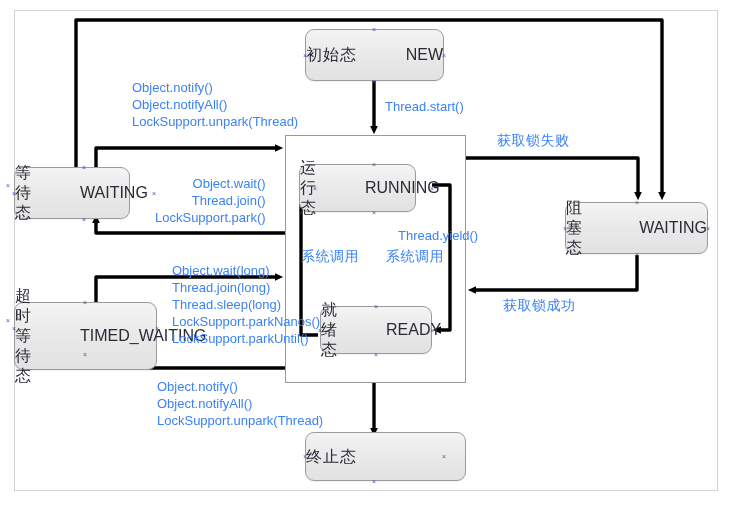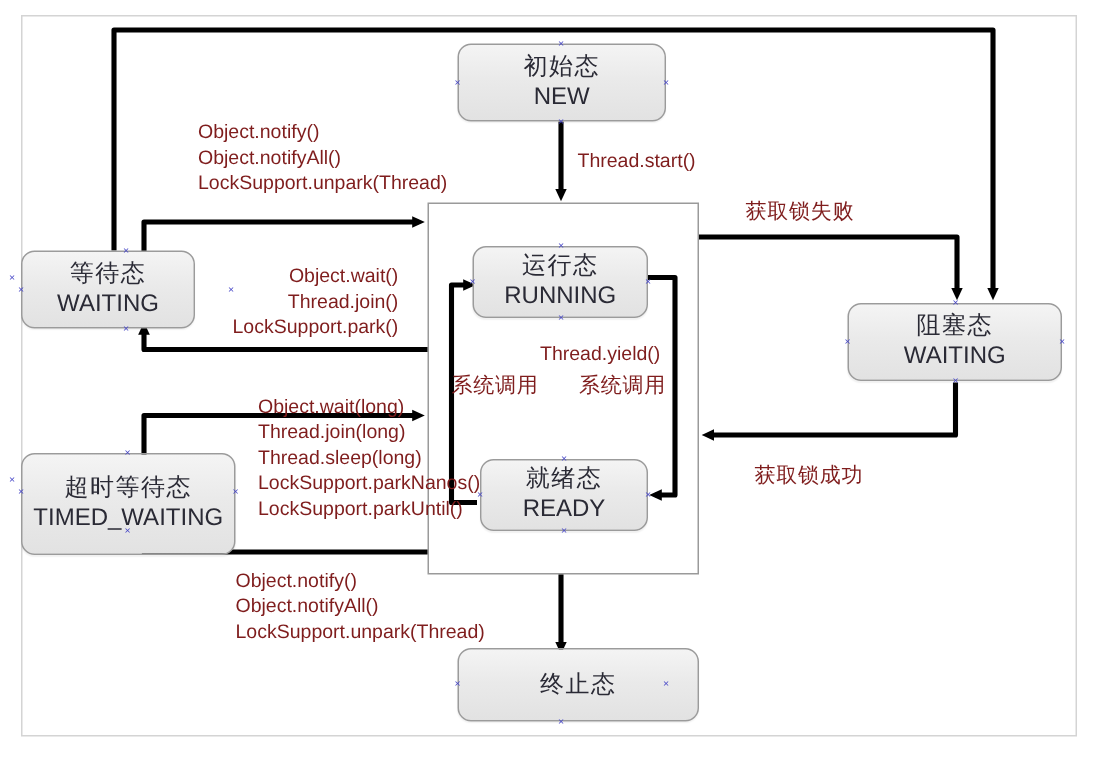--- a/index.html
+++ b/index.html
@@ -47,25 +47,26 @@
     height: 507px;
     overflow: visible;
   }
   .state-box {
     position: absolute;
     box-sizing: border-box;
     border: 1px solid #9b9b9b;
     border-radius: 9px;
     background: linear-gradient(to bottom, #f4f4f4 0%, #eaeaea 45%, #e2e2e2 100%);
     display: flex;
-    flex-direction: column;
+    flex-direction: row;
     align-items: center;
-    justify-content: center;
+    justify-content: space-between;
     color: #2a2a35;
     box-shadow: 0 1px 1px rgba(0,0,0,0.06);
+    gap: 48px;
   }
   .state-cn {
     font-size: 16px;
     line-height: 20px;
     letter-spacing: 1px;
   }
   .state-en {
     font-size: 16px;
     line-height: 20px;
   }
@@ -80,21 +81,21 @@
     font-size: 7px;
     line-height: 5px;
     text-align: center;
     pointer-events: none;
   }
   .handle::before { content: "\00D7"; }
   .edge-label {
     position: absolute;
     font-size: 13px;
     line-height: 17px;
-    color: #7f1d1d;
+    color: #3b82f6;
     white-space: pre;
   }
   .edge-label.cn {
     font-size: 14px;
     letter-spacing: 0.5px;
   }
 </style>
 </head>
 <body>
 
@@ -144,21 +145,21 @@
   <div class="state-box" style="left:14px; top:167px; width:116px; height:52px;">
     <div class="state-cn">等待态</div>
     <div class="state-en">WAITING</div>
   </div>
 
   <div class="state-box" style="left:14px; top:302px; width:143px; height:68px;">
     <div class="state-cn">超时等待态</div>
     <div class="state-en">TIMED_WAITING</div>
   </div>
 
-  <div class="state-box" style="left:315px; top:164px; width:117px; height:48px;">
+  <div class="state-box" style="left:299px; top:164px; width:117px; height:48px;">
     <div class="state-cn">运行态</div>
     <div class="state-en">RUNNING</div>
   </div>
 
   <div class="state-box" style="left:320px; top:306px; width:112px; height:48px;">
     <div class="state-cn">就绪态</div>
     <div class="state-en">READY</div>
   </div>
 
   <div class="state-box" style="left:565px; top:202px; width:143px; height:52px;">
@@ -222,21 +223,21 @@
 Thread.sleep(long)
 LockSupport.parkNanos()
 LockSupport.parkUntil()</div>
 
   <div class="edge-label" style="left:157px; top:378px;">Object.notify()
 Object.notifyAll()
 LockSupport.unpark(Thread)</div>
 
   <div class="edge-label cn" style="left:497px; top:132px;">获取锁失败</div>
 
-  <div class="edge-label cn" style="left:503px; top:308px;">获取锁成功</div>
-
-  <div class="edge-label" style="left:360px; top:227px;">Thread.yield()</div>
+  <div class="edge-label cn" style="left:503px; top:297px;">获取锁成功</div>
+
+  <div class="edge-label" style="left:398px; top:227px;">Thread.yield()</div>
 
   <div class="edge-label cn" style="left:301px; top:248px;">系统调用</div>
 
   <div class="edge-label cn" style="left:386px; top:248px;">系统调用</div>
 
 </div>
 
 </body></html>

